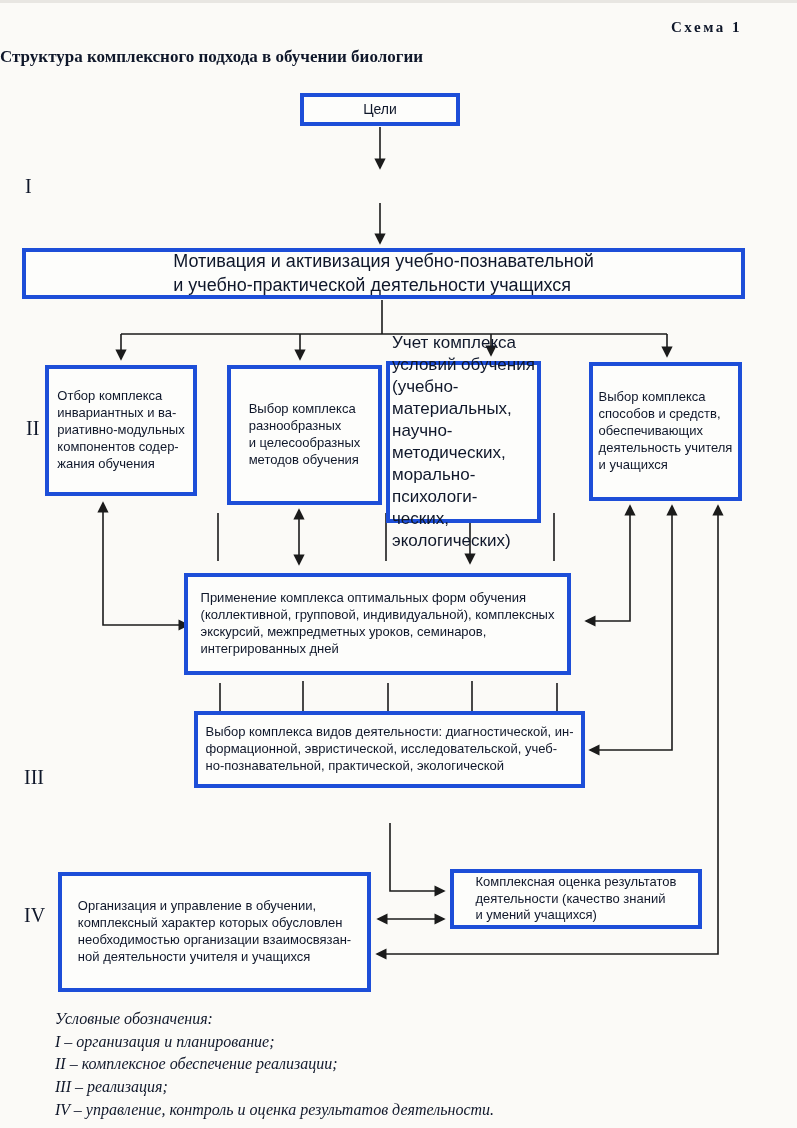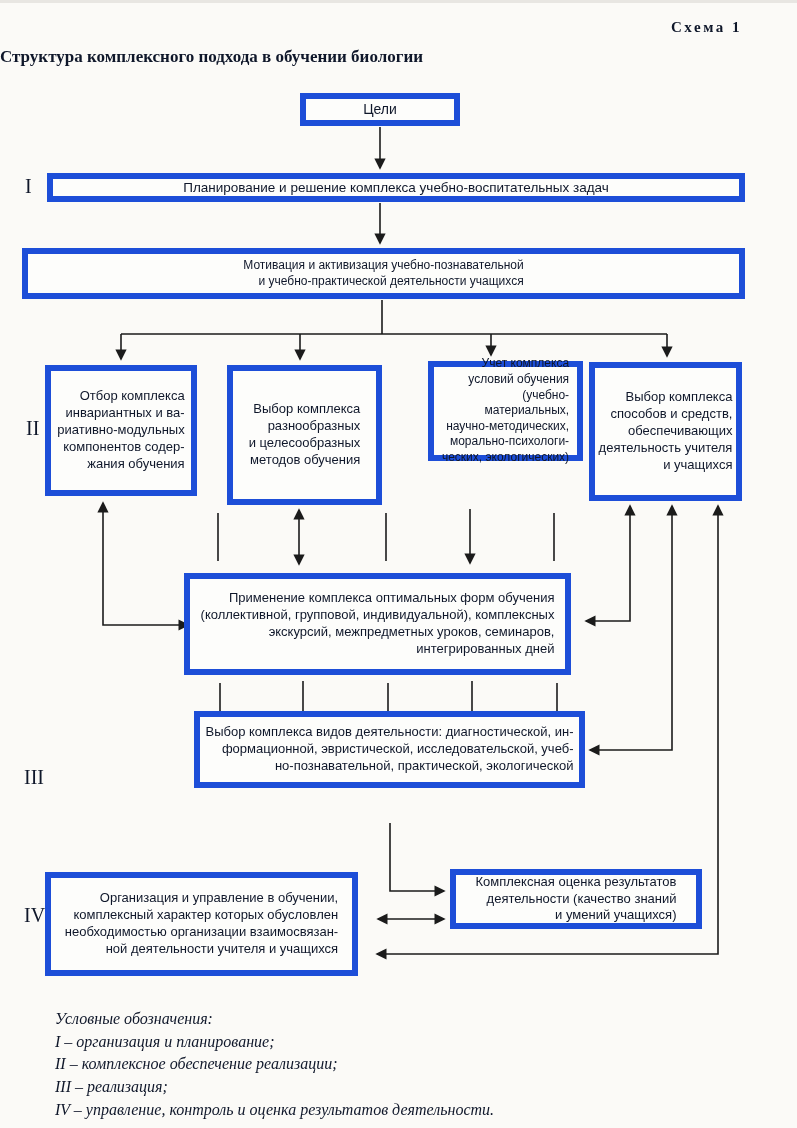--- a/index.html
+++ b/index.html
@@ -4,34 +4,34 @@
 <style>
   html,body{margin:0;padding:0;background:#e8e6e2;}
   #page{position:relative;width:797px;height:1128px;margin:3px auto;background:#fbfaf7;
         font-family:"Liberation Sans","DejaVu Sans",sans-serif;color:#0f172a;overflow:hidden;}
   
   .schema-label{position:absolute;top:16px;right:55px;font-family:"Liberation Serif","DejaVu Serif",serif;
         font-weight:bold;font-size:15px;letter-spacing:2.5px;}
   .diagram-title{position:absolute;top:44px;left:0;width:100%;
         font-family:"Liberation Serif","DejaVu Serif",serif;font-weight:bold;font-size:17px;}
   
-  .node{position:absolute;background:#fdfdfb;border:6px solid #1d4ed8;box-sizing:border-box;
-        display:flex;align-items:center;justify-content:center;text-align:right;
+  .node{position:absolute;background:#fdfdfb;border:4px solid #1d4ed8;box-sizing:border-box;
+        display:flex;align-items:center;justify-content:center;text-align:left;
         white-space:pre-line;line-height:1.3;font-size:13px;padding:2px 2px;z-index:2;}
   
   #b-goals{left:300px;top:90px;width:160px;height:33px;font-size:14px;}
   #b-planning{left:47px;top:170px;width:698px;height:29px;font-size:13.5px;}
-  #b-motivation{left:22px;top:245px;width:723px;height:51px;font-size:12px;}
+  #b-motivation{left:22px;top:245px;width:723px;height:51px;font-size:18px;}
   #b-content{left:45px;top:362px;width:152px;height:131px;}
   #b-methods{left:227px;top:362px;width:155px;height:140px;}
-  #b-conditions{left:428px;top:358px;width:155px;height:100px;font-size:12px;}
+  #b-conditions{left:386px;top:358px;width:155px;height:162px;font-size:17px;}
   #b-means{left:589px;top:359px;width:153px;height:139px;}
   #b-forms{left:184px;top:570px;width:387px;height:102px;}
   #b-activities{left:194px;top:708px;width:391px;height:77px;}
-  #b-organization{left:45px;top:869px;width:313px;height:104px;}
+  #b-organization{left:58px;top:869px;width:313px;height:120px;}
   #b-evaluation{left:450px;top:866px;width:252px;height:60px;}
   
   .row-label{position:absolute;font-family:"Liberation Serif","DejaVu Serif",serif;
         font-size:20px;z-index:2;}
   #rl-1{left:25px;top:172px;}
   #rl-2{left:26px;top:414px;}
   #rl-3{left:24px;top:763px;}
   #rl-4{left:24px;top:901px;}
   
   .legend{position:absolute;left:55px;top:1005px;width:680px;
@@ -88,21 +88,20 @@
 
     <path d="M378,916 L444,916" marker-start="url(#ah)" marker-end="url(#ah)"></path>
   </svg>
 
   <div class="row-label" id="rl-1">I</div>
   <div class="row-label" id="rl-2">II</div>
   <div class="row-label" id="rl-3">III</div>
   <div class="row-label" id="rl-4">IV</div>
 
   <div class="node" id="b-goals">Цели</div>
-  <div class="node" id="b-planning">Планирование и решение комплекса учебно-воспитательных задач</div>
   <div class="node" id="b-motivation">Мотивация и активизация учебно-познавательной
 и учебно-практической деятельности учащихся</div>
   <div class="node" id="b-content">Отбор комплекса
 инвариантных и ва-
 риативно-модульных
 компонентов содер-
 жания обучения</div>
   <div class="node" id="b-methods">Выбор комплекса
 разнообразных
 и целесообразных

